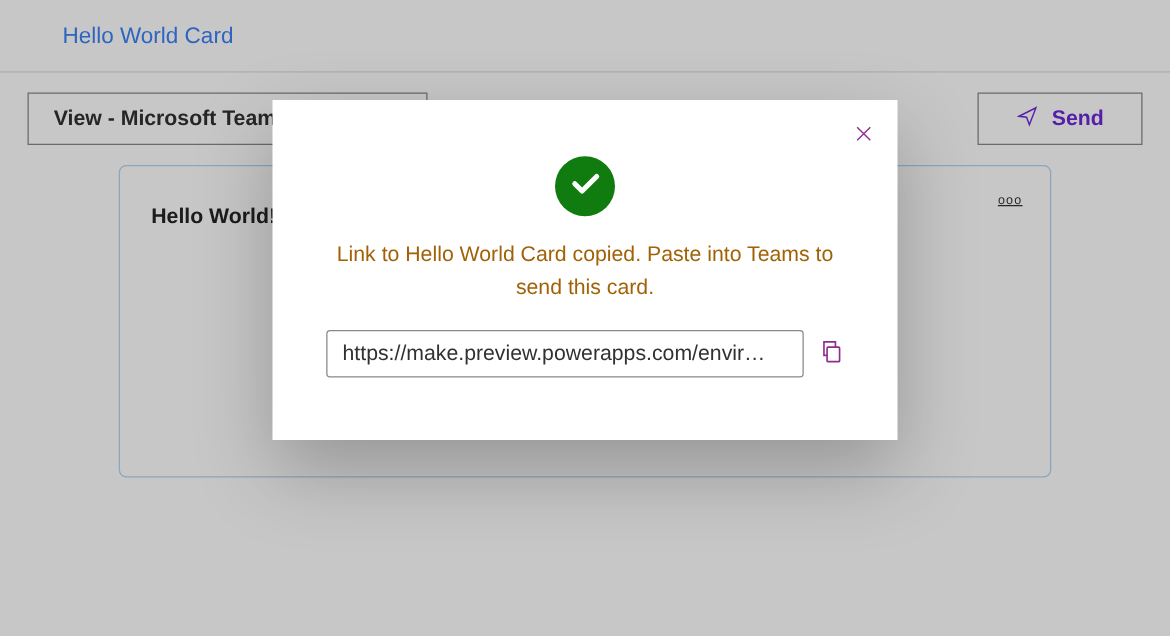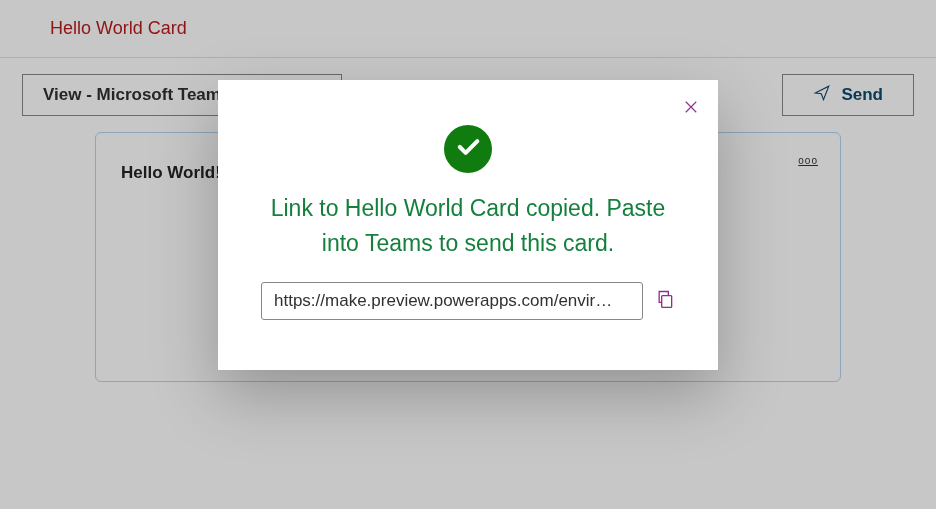--- a/index.html
+++ b/index.html
@@ -7,21 +7,21 @@
       font-family: "Segoe UI", sans-serif;
       background: #fff;
       width: 936px;
       height: 509px;
       overflow: hidden;
       position: relative;
     }
     .header {
       padding: 18px 50px;
       font-size: 18px;
-      color: #b91c1c;
+      color: #3b82f6;
       border-bottom: 1px solid #e1dfdd;
     }
     .topbar {
       display: flex;
       justify-content: space-between;
       padding: 16px 22px;
     }
     .view-select {
       border: 1px solid #8a8886;
       padding: 10px 20px;
@@ -29,21 +29,21 @@
       color: #323130;
       font-weight: bold;
       width: 320px;
       background: #fff;
     }
     .send-btn {
       border: 1px solid #8a8886;
       padding: 0 30px;
       font-size: 17px;
       font-weight: bold;
-      color: #0c4a6e;
+      color: #6d28d9;
       background: #fff;
       display: flex;
       align-items: center;
       gap: 10px;
       cursor: pointer;
       margin-left: 36px;
     }
     .send-btn svg { width: 18px; height: 18px; }
     .card-area {
       padding: 0 95px;
@@ -100,22 +100,22 @@
       height: 48px;
       border-radius: 50%;
       background: #107c10;
       display: flex;
       align-items: center;
       justify-content: center;
       margin: 0 auto 18px;
     }
     .success-circle svg { width: 28px; height: 28px; }
     .modal-text {
-      font-size: 23px;
-      color: #15803d;
+      font-size: 17px;
+      color: #a16207;
       line-height: 1.5;
       margin-bottom: 22px;
       padding: 0 5px;
     }
     .url-row {
       display: flex;
       align-items: center;
       justify-content: center;
       gap: 12px;
     }

